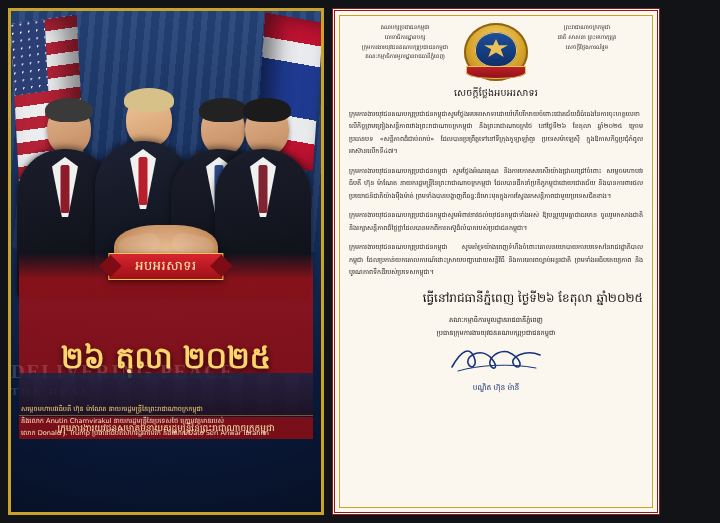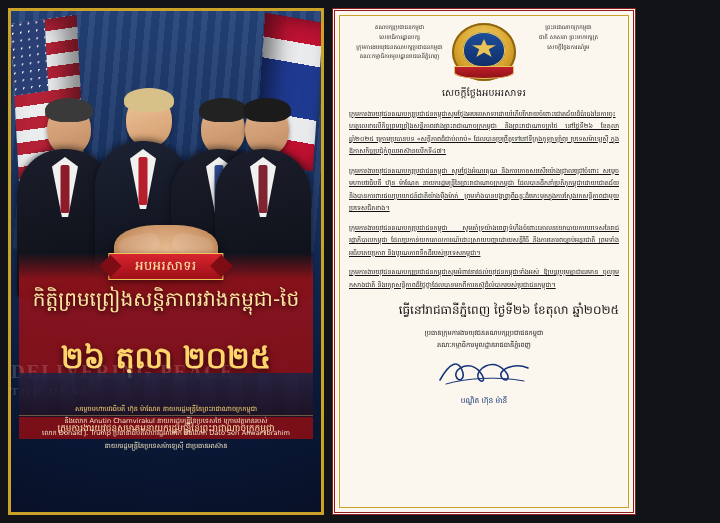--- a/index.html
+++ b/index.html
@@ -172,21 +172,20 @@
     color: rgba(255,255,255,.16);
     font-size: 19px;
     letter-spacing: 2px;
     font-weight: bold;
     font-family: "Liberation Serif", serif;
   }
   .watermark .l2 { display: block; font-size: 11px; letter-spacing: 3px; margin-top: 2px; }
 
   .credits {
     position: absolute; left: 10px; right: 10px; top: 150px;
-    text-align: center;
     color: #f3e3c0;
     font-size: 6.6px;
     line-height: 1.85;
   }
   .credits .hl { color: #ffd978; }
   .footer-kh {
     position: absolute; left: 8px; right: 8px; bottom: 8px;
     text-align: center;
     color: #ffeab4;
     font-size: 9px;
@@ -197,21 +196,21 @@
     position: absolute; left: 8px; right: 8px; bottom: 26px; height: 44px;
     background:
       linear-gradient(180deg, rgba(20,30,60,.75), rgba(10,16,34,.9)),
       repeating-linear-gradient(90deg, #24365e 0 14px, #2d4270 14px 28px);
     opacity: .85;
   }
 
   
   .letter {
     position: relative;
-    width: 304px; height: 507px;
+    width: 328px; height: 507px;
     background: #fbf7ef;
     border: 3px double #8d1c1c;
     padding: 10px 14px 24px;
     overflow: hidden;
   }
   .letter::before {
     content: ""; position: absolute; inset: 4px;
     border: 1px solid #c9a227;
     pointer-events: none;
   }
@@ -259,21 +258,20 @@
     display: inline-block;
     border-bottom: 1px solid #333;
     padding-bottom: 2px;
   }
   .para {
     font-size: 6.4px;
     line-height: 1.95;
     color: #121212;
     text-align: justify;
     margin-top: 7px;
-    text-decoration: underline;
   }
   .closing { font-size: 12px; line-height: 1.95; color: #121212; text-align: right; margin-top: 8px; }
   .sign-block { text-align: center; margin-top: 4px; }
   .sign-line { font-size: 6.6px; color: #121212; line-height: 1.9; }
   .signature {
     margin: 4px auto 0;
     width: 96px; height: 30px;
     position: relative;
   }
   .signature svg { display: block; }
@@ -329,36 +327,34 @@
           </div>
         </div>
         <div class="handshake"></div>
       </div>
 
       <div class="banner-wrap">
         <div class="banner-red"></div>
 
         <div class="ribbon">អបអរសាទរ</div>
 
-        <div class="headline-kh">កិត្តិព្រមព្រៀងសន្តិភាពរវាងកម្ពុជា-ថៃ</div>
 
         <div class="date-kh">២៦ តុលា ២០២៥</div>
 
         <div class="watermark">
           <span>DELIVERING PEACE</span>
           <span class="l2">THE DEAL</span>
         </div>
 
         <div class="photo-strip"></div>
 
         <div class="credits">
           <div class="hl">សម្តេចមហាបវរធិបតី ហ៊ុន ម៉ាណែត នាយករដ្ឋមន្ត្រីនៃព្រះរាជាណាចក្រកម្ពុជា</div>
           <div>និងលោក Anutin Charnvirakul នាយករដ្ឋមន្ត្រីនៃប្រទេសថៃ ក្រោមវត្តមានរបស់</div>
           <div>លោក Donald J. Trump ប្រធានាធិបតីសហរដ្ឋអាមេរិក និងលោក Dato'Seri Anwar Ibrahim</div>
-          <div>នាយករដ្ឋមន្ត្រីនៃប្រទេសម៉ាឡេស៊ី ជាប្រធានអាស៊ាន</div>
         </div>
 
         <div class="footer-kh">ក្រុមការងារយុវជនសមាគមនាយករដ្ឋមន្ត្រីនៃព្រះរាជាណាចក្រកម្ពុជា</div>
       </div>
     </div>
   </div>
 
   <div class="letter">
 
     <div class="l-head">
@@ -377,28 +373,28 @@
 ជាតិ សាសនា ព្រះមហាក្សត្រ
 សេចក្តីថ្លែងការណ៍រួម</div>
     </div>
 
     <div class="title-block">
       <div class="title-1">សេចក្តីថ្លែងអបអរសាទរ</div>
     </div>
 
     <div class="para">ក្រុមការងារយុវជនគណបក្សប្រជាជនកម្ពុជាសូមថ្លែងអបអរសាទរដោយរំភើបរីករាយចំពោះជោគជ័យដ៏ធំធេងនៃការចុះហត្ថលេខាលើកិច្ចព្រមព្រៀងសន្តិភាពរវាងព្រះរាជាណាចក្រកម្ពុជា និងព្រះរាជាណាចក្រថៃ នៅថ្ងៃទី២៦ ខែតុលា ឆ្នាំ២០២៥ ក្រោមប្រធានបទ «សន្តិភាពដ៏ជាប់លាប់» ដែលបានប្រព្រឹត្តទៅនៅទីក្រុងកូឡាឡាំពួរ ប្រទេសម៉ាឡេស៊ី ក្នុងឱកាសកិច្ចប្រជុំកំពូលអាស៊ានលើកទី៤៧។</div>
     <div class="para">ក្រុមការងារយុវជនគណបក្សប្រជាជនកម្ពុជា សូមថ្លែងអំណរគុណ និងការកោតសរសើរយ៉ាងជ្រាលជ្រៅចំពោះ សម្តេចមហាបវរធិបតី ហ៊ុន ម៉ាណែត នាយករដ្ឋមន្ត្រីនៃព្រះរាជាណាចក្រកម្ពុជា ដែលបានដឹកនាំប្រតិភូកម្ពុជាដោយជោគជ័យ និងបានការពារផលប្រយោជន៍ជាតិយ៉ាងម៉ឺងម៉ាត់ ព្រមទាំងបានបង្ហាញពីឆន្ទៈដ៏មោះមុតក្នុងការស្វែងរកសន្តិភាពជាមួយប្រទេសជិតខាង។</div>
+    <div class="para">ក្រុមការងារយុវជនគណបក្សប្រជាជនកម្ពុជាសូមអំពាវនាវដល់យុវជនកម្ពុជាទាំងអស់ ឱ្យបន្តរួបរួមគ្នាជាធរមាន ចូលរួមកសាងជាតិ និងរក្សាសន្តិភាពដ៏ថ្លៃថ្លាដែលបានមកពីការតស៊ូដ៏លំបាករបស់ប្រជាជនកម្ពុជា។</div>
     <div class="para">ក្រុមការងារយុវជនគណបក្សប្រជាជនកម្ពុជា សូមគាំទ្រយ៉ាងពេញទំហឹងចំពោះគោលនយោបាយការបរទេសនៃរាជរដ្ឋាភិបាលកម្ពុជា ដែលប្រកាន់យកគោលការណ៍ដោះស្រាយបញ្ហាដោយសន្តិវិធី និងការគោរពច្បាប់អន្តរជាតិ ព្រមទាំងអធិបតេយ្យភាព និងបូរណភាពទឹកដីរបស់ប្រទេសកម្ពុជា។</div>
-    <div class="para">ក្រុមការងារយុវជនគណបក្សប្រជាជនកម្ពុជាសូមអំពាវនាវដល់យុវជនកម្ពុជាទាំងអស់ ឱ្យបន្តរួបរួមគ្នាជាធរមាន ចូលរួមកសាងជាតិ និងរក្សាសន្តិភាពដ៏ថ្លៃថ្លាដែលបានមកពីការតស៊ូដ៏លំបាករបស់ប្រជាជនកម្ពុជា។</div>
 
     <div class="closing">ធ្វើនៅរាជធានីភ្នំពេញ ថ្ងៃទី២៦ ខែតុលា ឆ្នាំ២០២៥</div>
 
     <div class="sign-block">
+      <div class="sign-line">គណៈកម្មាធិការមូលដ្ឋានរាជធានីភ្នំពេញ</div>
       <div class="sign-line">ប្រធានក្រុមការងារយុវជនគណបក្សប្រជាជនកម្ពុជា</div>
-      <div class="sign-line">គណៈកម្មាធិការមូលដ្ឋានរាជធានីភ្នំពេញ</div>
 
       <div class="signature">
         <svg width="96" height="30" viewBox="0 0 96 30" fill="none">
           <path d="M4 24 C14 6, 22 4, 26 14 C30 24, 22 27, 20 20 C18 12, 34 4, 44 16 C52 26, 44 28, 42 21 C40 13, 56 2, 68 14 C76 22, 70 27, 66 22 C60 14, 78 6, 92 12" stroke="#16327a" stroke-width="1.6" stroke-linecap="round"></path>
           <path d="M10 28 C30 22, 62 20, 88 25" stroke="#16327a" stroke-width="1" stroke-linecap="round"></path>
         </svg>
       </div>
 
       <div class="sign-final">បណ្ឌិត ហ៊ុន ម៉ានី</div>
     </div>

